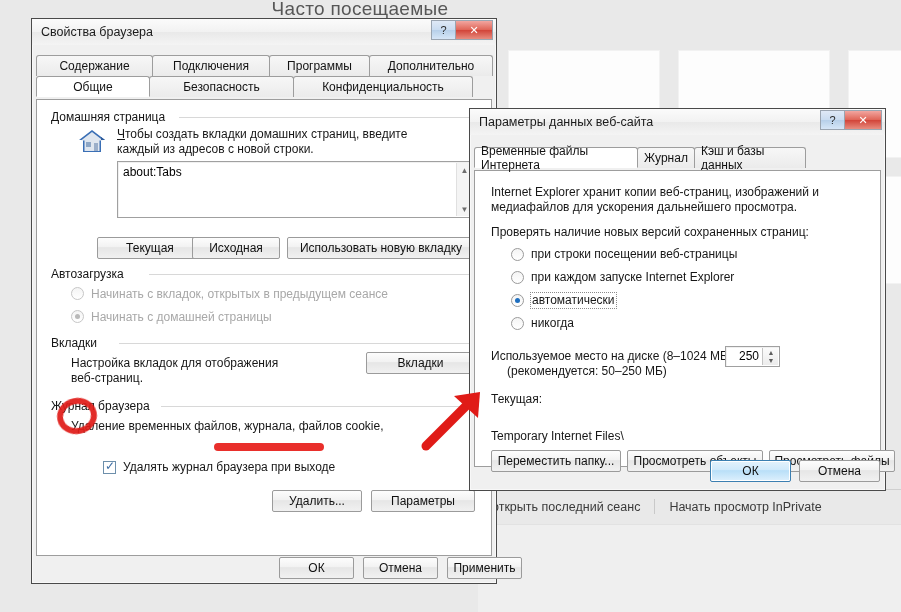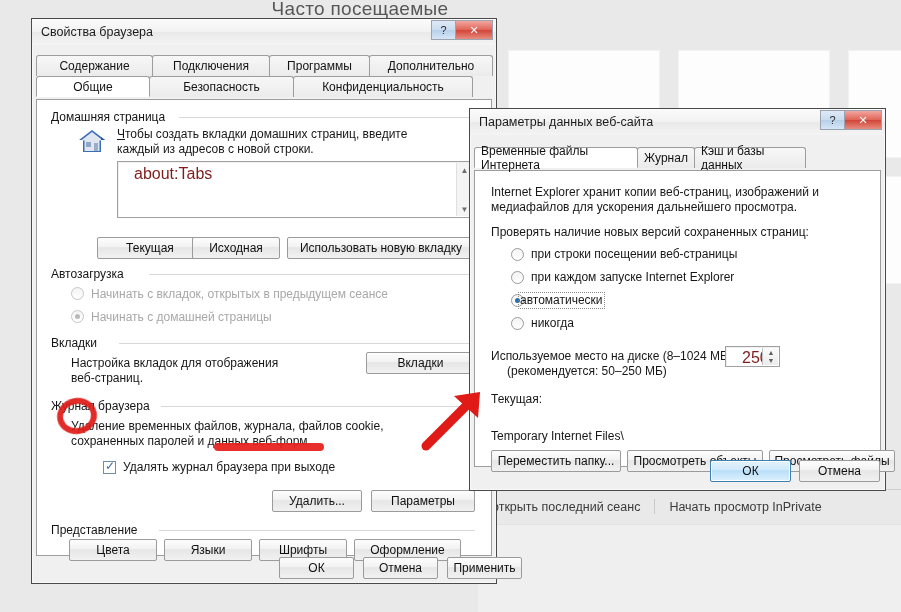--- a/index.html
+++ b/index.html
@@ -132,21 +132,21 @@
     box-shadow: 0 0 0 1px #fff inset;
   }
 
   
   .field {
     position: absolute;
     background: #fff;
     border: 1px solid #a0a0a0;
     box-shadow: 1px 1px 0 rgba(0,0,0,.06) inset;
   }
-  .field .val { font-size: 16px; color: #7f1d1d; padding: 3px 16px; }
+  .field .val { font-size: 12px; color: #000000; padding: 3px 5px; }
 
   .scrollbar {
     position: absolute; right: 1px; top: 1px; bottom: 1px; width: 15px;
     background: #f4f4f4; border-left: 1px solid #e0e0e0;
   }
   .sb-arrow {
     position: absolute; left: 0; width: 15px; height: 14px;
     display: flex; align-items: center; justify-content: center;
     font-size: 8px; color: #6d6d6d;
   }
@@ -334,50 +334,32 @@
       <div class="btn" style="left:315px; top:16px; width:109px;">
         <span>Вкладки</span>
       </div>
     </div>
 
     <div class="group" style="position:absolute; left:14px; top:299px; width:424px; height:116px;">
       <div class="glabel">Журнал браузера</div>
       <div class="gline" style="left:110px; width:314px;"></div>
 
       <div class="txt" style="position:absolute; left:20px; top:20px;">Удаление временных файлов, журнала, файлов cookie,</div>
-      <div class="txt" style="position:absolute; left:20px; top:35px;">сохраненных паролей и данных веб-форм.</div>
 
       <div class="checkbox" style="left:52px; top:62px;"></div>
       <div class="txt" style="position:absolute; left:72px; top:61px;">Удалять журнал браузера при выходе</div>
 
       <div class="btn" style="left:221px; top:91px; width:90px;">
         <span>Удалить...</span>
       </div>
       <div class="btn" style="left:320px; top:91px; width:104px;">
         <span>Параметры</span>
       </div>
     </div>
 
-    <div class="group" style="position:absolute; left:14px; top:423px; width:424px; height:56px;">
-      <div class="glabel">Представление</div>
-      <div class="gline" style="left:108px; width:316px;"></div>
-
-      <div class="btn" style="left:18px;  top:16px; width:88px;">
-        <span>Цвета</span>
-      </div>
-      <div class="btn" style="left:113px; top:16px; width:88px;">
-        <span>Языки</span>
-      </div>
-      <div class="btn" style="left:208px; top:16px; width:88px;">
-        <span>Шрифты</span>
-      </div>
-      <div class="btn" style="left:303px; top:16px; width:107px;">
-        <span>Оформление</span>
-      </div>
-    </div>
   </div>
 
   <div class="btn" style="left:247px; top:538px; width:75px;">
     <span>ОК</span>
   </div>
   <div class="btn" style="left:331px; top:538px; width:75px;">
     <span>Отмена</span>
   </div>
   <div class="btn" style="left:415px; top:538px; width:75px;">
     <span>Применить</span>
@@ -415,21 +397,21 @@
 
     <div class="txt" style="position:absolute; left:16px; top:54px;">Проверять наличие новых версий сохраненных страниц:</div>
 
     <div class="radio" style="left:36px; top:77px;"></div>
     <div class="txt" style="position:absolute; left:56px; top:76px;">при строки посещении веб-страницы</div>
 
     <div class="radio" style="left:36px; top:100px;"></div>
     <div class="txt" style="position:absolute; left:56px; top:99px;">при каждом запуске Internet Explorer</div>
 
     <div class="radio on" style="left:36px; top:123px;"></div>
-    <div class="txt" style="position:absolute; left:44px; top:122px; outline:1px dotted #8a8a8a; padding:0 1px;">автоматически</div>
+    <div class="txt" style="position:absolute; left:56px; top:122px; outline:1px dotted #8a8a8a; padding:0 1px;">автоматически</div>
 
     <div class="radio" style="left:36px; top:146px;"></div>
     <div class="txt" style="position:absolute; left:56px; top:145px;">никогда</div>
 
     <div class="txt" style="position:absolute; left:16px; top:178px;">Используемое место на диске (8–1024 МБ)</div>
     <div class="txt" style="position:absolute; left:32px; top:193px;">(рекомендуется: 50–250 МБ)</div>
 
     <div class="field" style="left:250px; top:175px; width:55px; height:21px;">
       <div class="val" style="text-align:right; padding-right:20px; padding-top:2px;">250</div>
       <div class="spinner">

